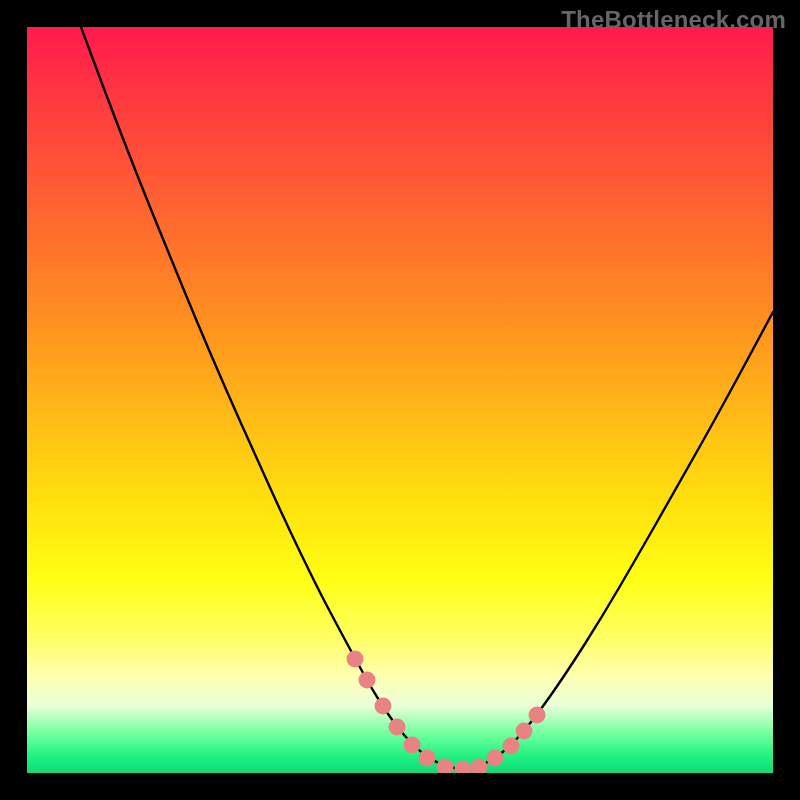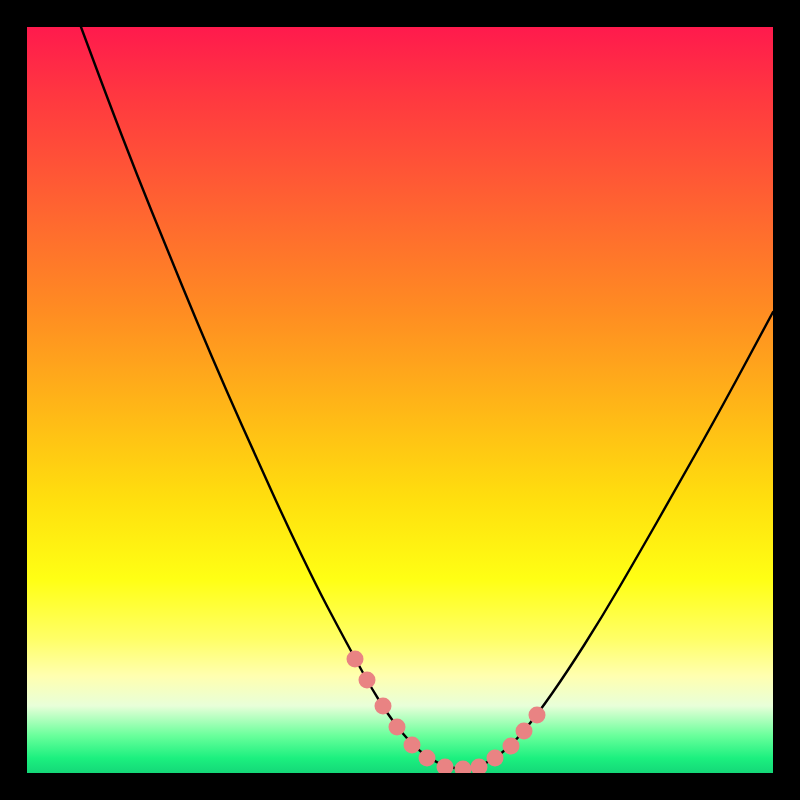--- a/index.html
+++ b/index.html
@@ -50,20 +50,21 @@
   }
   svg.curve {
     position: absolute;
     inset: 0;
   }
 </style>
 </head>
 <body>
 <div class="frame">
 
+  <div class="watermark">TheBottleneck.com</div>
 
   <div class="plot-area">
     <div class="gradient-bg"></div>
     <svg class="curve" viewBox="0 0 746 746" preserveAspectRatio="none">
       <path id="main-curve" fill="none" stroke="#000000" stroke-width="2.4" stroke-linecap="round" d="M 54 0 Q 54 0 67 35 Q 80 70 95 109 Q 110 148 125 185 Q 140 222 155 258.5 Q 170 295 185 330 Q 200 365 215 398.5 Q 230 432 245 465 Q 260 498 275 529 Q 290 560 300 579 Q 310 598 320 616.5 Q 330 635 337.5 648.5 Q 345 662 352.5 674 Q 360 686 367.5 696 Q 375 706 382.5 714 Q 390 722 397.5 727.5 Q 405 733 412.5 736.5 Q 420 740 427.5 741 Q 435 742 442.5 741 Q 450 740 457.5 736.5 Q 465 733 475 725.5 Q 485 718 497.5 703 Q 510 688 525 666.5 Q 540 645 557.5 617.5 Q 575 590 592.5 560 Q 610 530 630 495 Q 650 460 672.5 420 Q 695 380 720.5 332.5 T 746 285"></path>
       <g id="markers">
           <circle cx="328" cy="632" r="8.5" fill="#e98383"></circle>
           <circle cx="340" cy="653" r="8.5" fill="#e98383"></circle>
           <circle cx="356" cy="679" r="8.5" fill="#e98383"></circle>
           <circle cx="370" cy="700" r="8.5" fill="#e98383"></circle>

